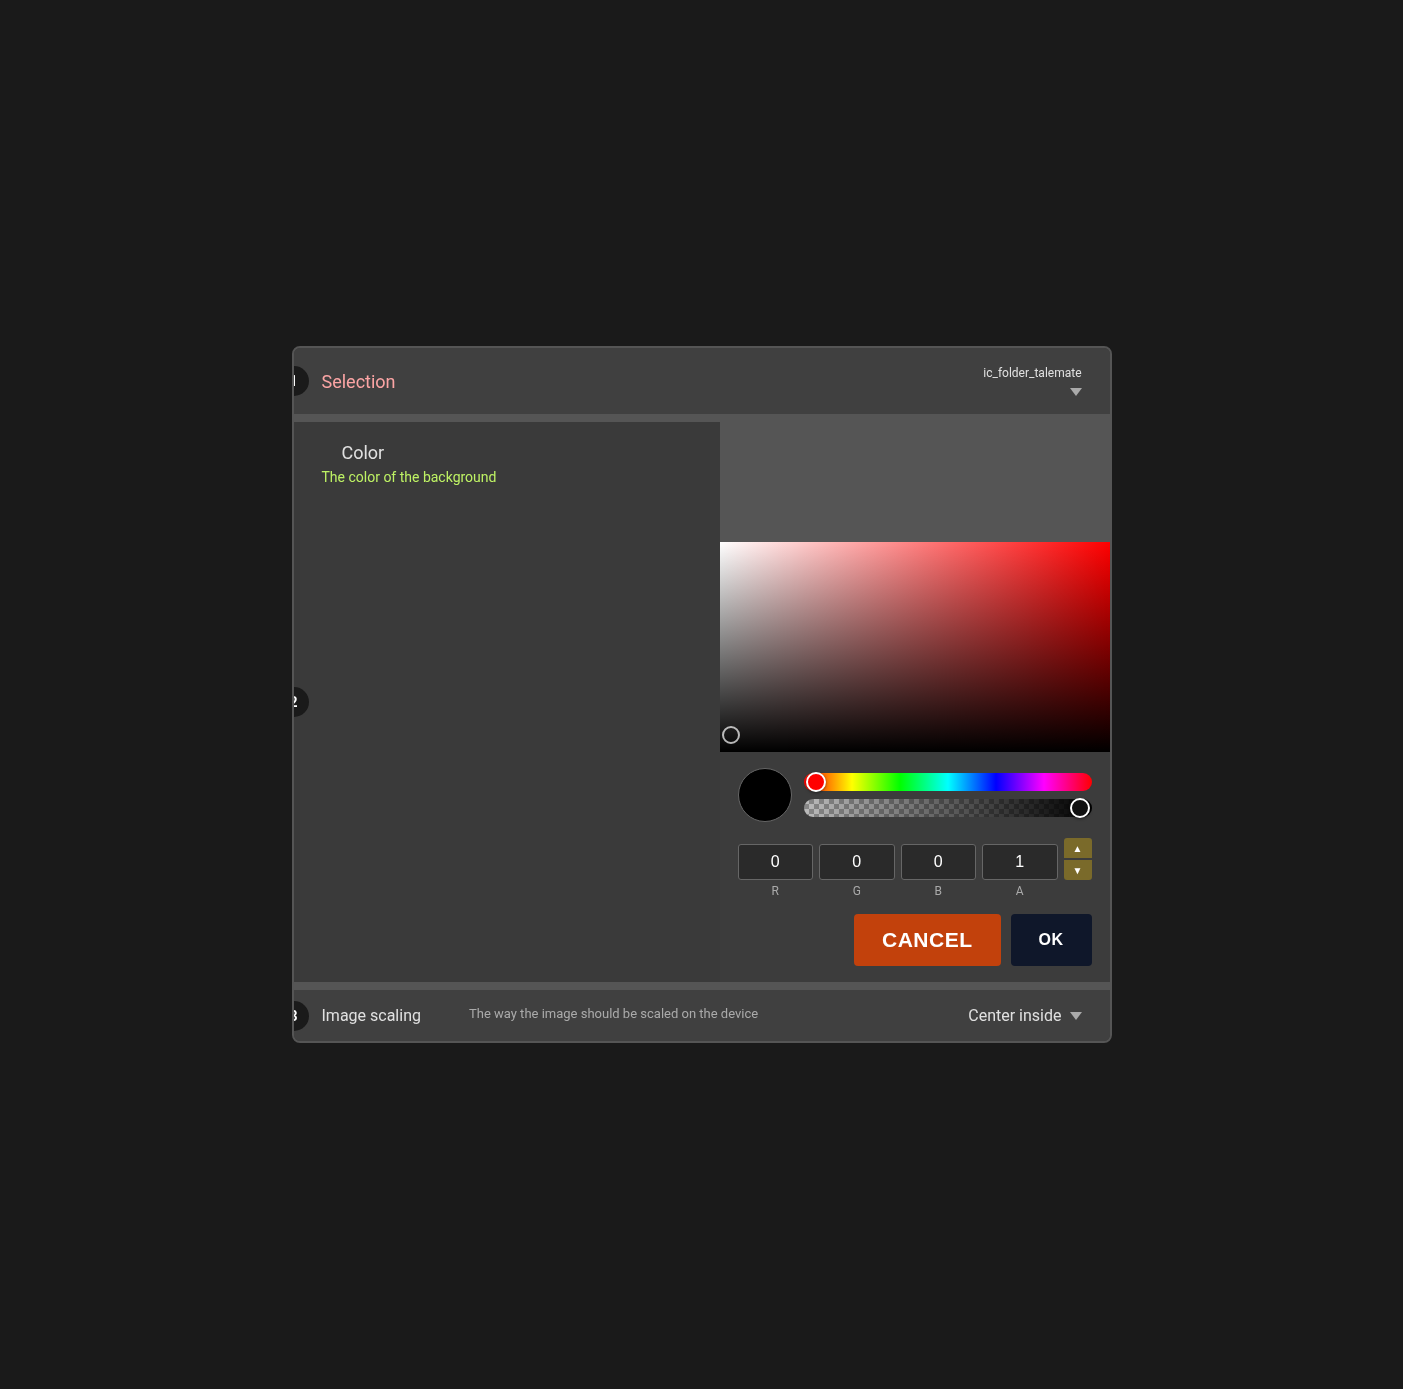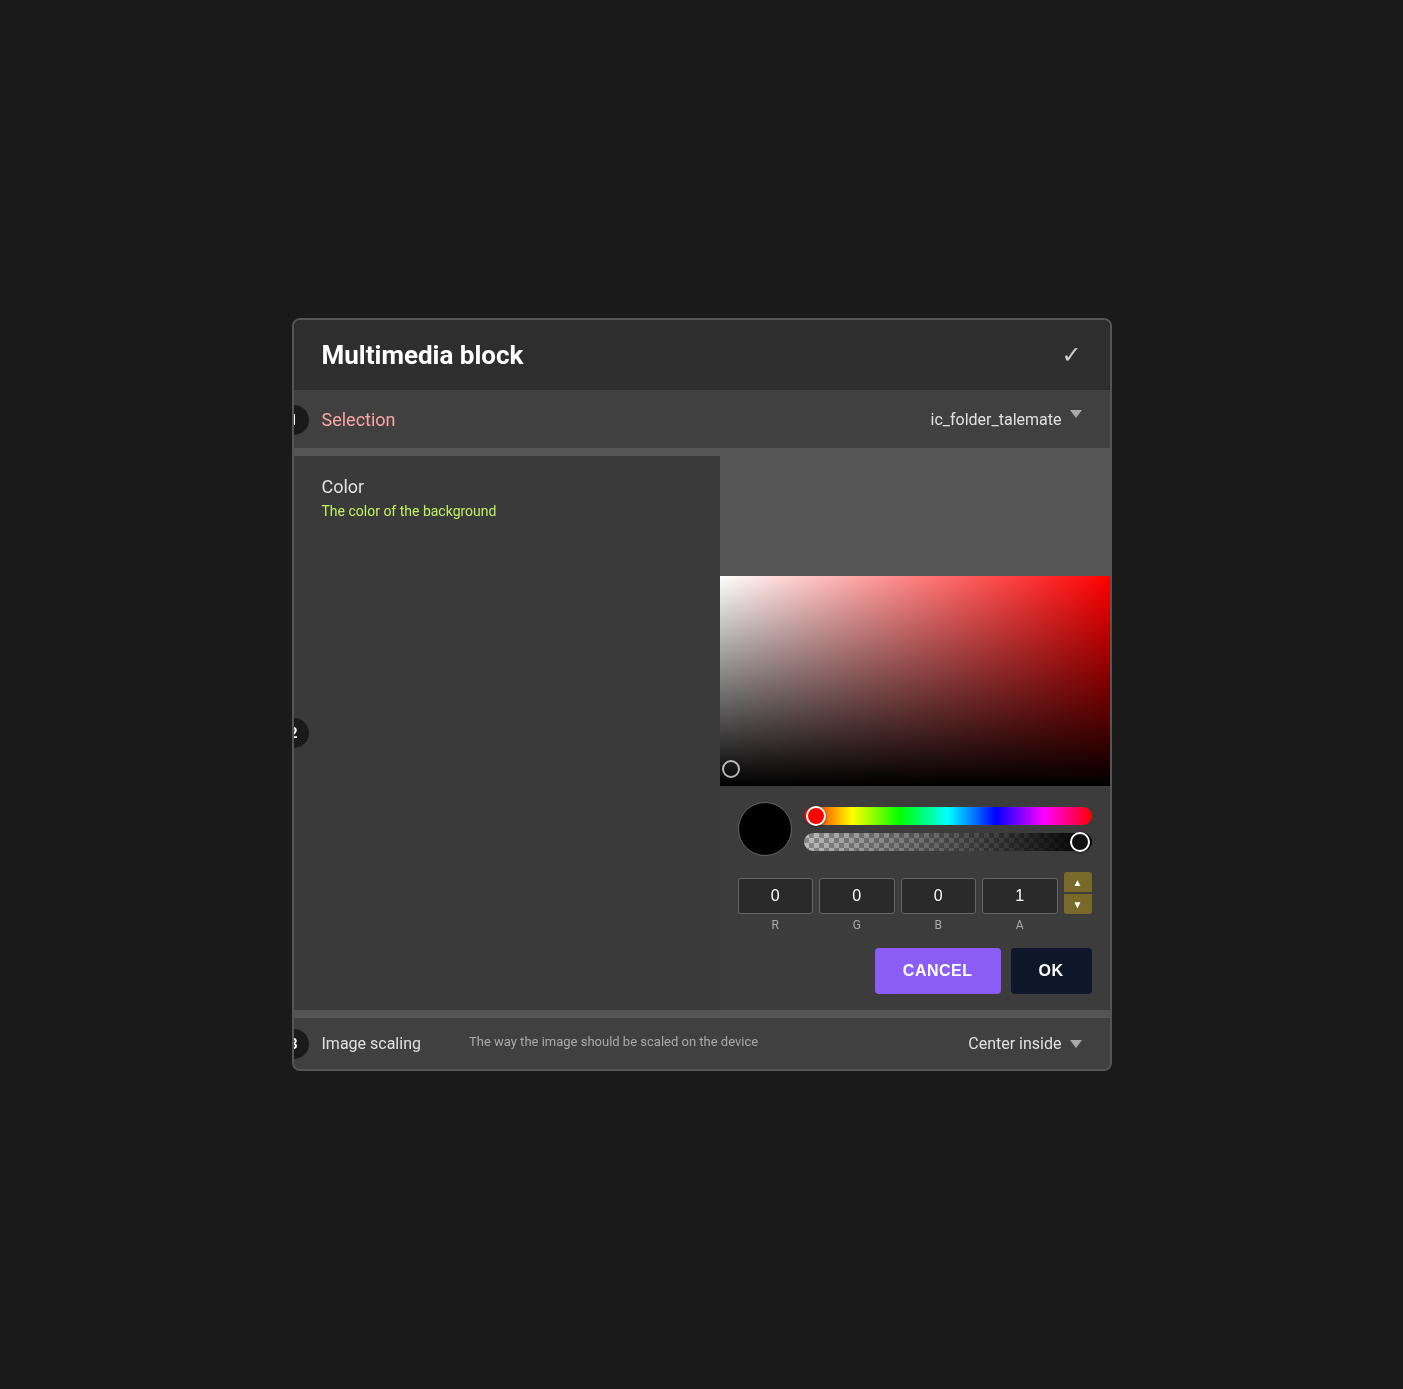--- a/index.html
+++ b/index.html
@@ -55,25 +55,26 @@
       position: relative;
     }
 
     .section-label {
       font-size: 18px;
       color: #fca5a5;
     }
 
     .dropdown-value {
       display: flex;
-      align-items: flex-start;
+      align-items: flex-end;
       gap: 8px;
-      font-size: 16px;
+      font-size: 12px;
       color: #e0e0e0;
       cursor: pointer;
+      flex-direction: column;
     }
 
     .dropdown-arrow {
       width: 0;
       height: 0;
       border-left: 6px solid transparent;
       border-right: 6px solid transparent;
       border-top: 8px solid #aaa;
     }
 
@@ -88,20 +89,21 @@
 
     .section-2-left {
       flex: 1;
       padding: 20px 28px;
     }
 
     .color-title {
       font-size: 18px;
       color: #e0e0e0;
       margin-bottom: 6px;
+      margin-left: 20px;
     }
 
     .color-desc {
       font-size: 14px;
       color: #bef264;
     }
 
     
     .color-picker-panel {
       width: 390px;
@@ -274,43 +276,43 @@
 
     
     .action-row {
       display: flex;
       justify-content: flex-end;
       gap: 10px;
       padding: 0 18px 16px;
     }
 
     .btn-cancel {
-      background: #8b5cf6;
+      background: #c2410c;
+      color: #fff;
+      border: none;
+      border-radius: 4px;
+      padding: 14px 28px;
+      font-size: 21px;
+      font-weight: bold;
+      cursor: pointer;
+      letter-spacing: 0.5px;
+    }
+
+    .btn-ok {
+      background: #0f172a;
       color: #fff;
       border: none;
       border-radius: 4px;
       padding: 14px 28px;
       font-size: 16px;
       font-weight: bold;
       cursor: pointer;
       letter-spacing: 0.5px;
     }
 
-    .btn-ok {
-      background: #0f172a;
-      color: #fff;
-      border: none;
-      border-radius: 4px;
-      padding: 14px 28px;
-      font-size: 16px;
-      font-weight: bold;
-      cursor: pointer;
-      letter-spacing: 0.5px;
-    }
-
     
     .section-3 {
       background: #404040;
       padding: 16px 28px;
       display: flex;
       align-items: center;
       justify-content: space-between;
       position: relative;
     }
 
@@ -337,24 +339,20 @@
       font-size: 16px;
       color: #e0e0e0;
       cursor: pointer;
     }
   </style>
 </head>
 <body>
 
 <div class="dialog">
 
-  <div class="dialog-header">
-    <span class="dialog-title">Multimedia block</span>
-    <span class="check-icon">✓</span>
-  </div>
 
   <div style="position: relative; padding-left: 0;">
     <div class="section-1">
       <div style="position: absolute; left: -15px; top: 50%; transform: translateY(-50%); width: 30px; height: 30px; border-radius: 50%; background: #1a1a1a; color: #fff; display: flex; align-items: center; justify-content: center; font-size: 14px; font-weight: bold;">
         <span>1</span>
       </div>
       <span class="section-label">Selection</span>
       <div class="dropdown-value">
         <span>ic_folder_talemate</span>
         <div class="dropdown-arrow"></div>

